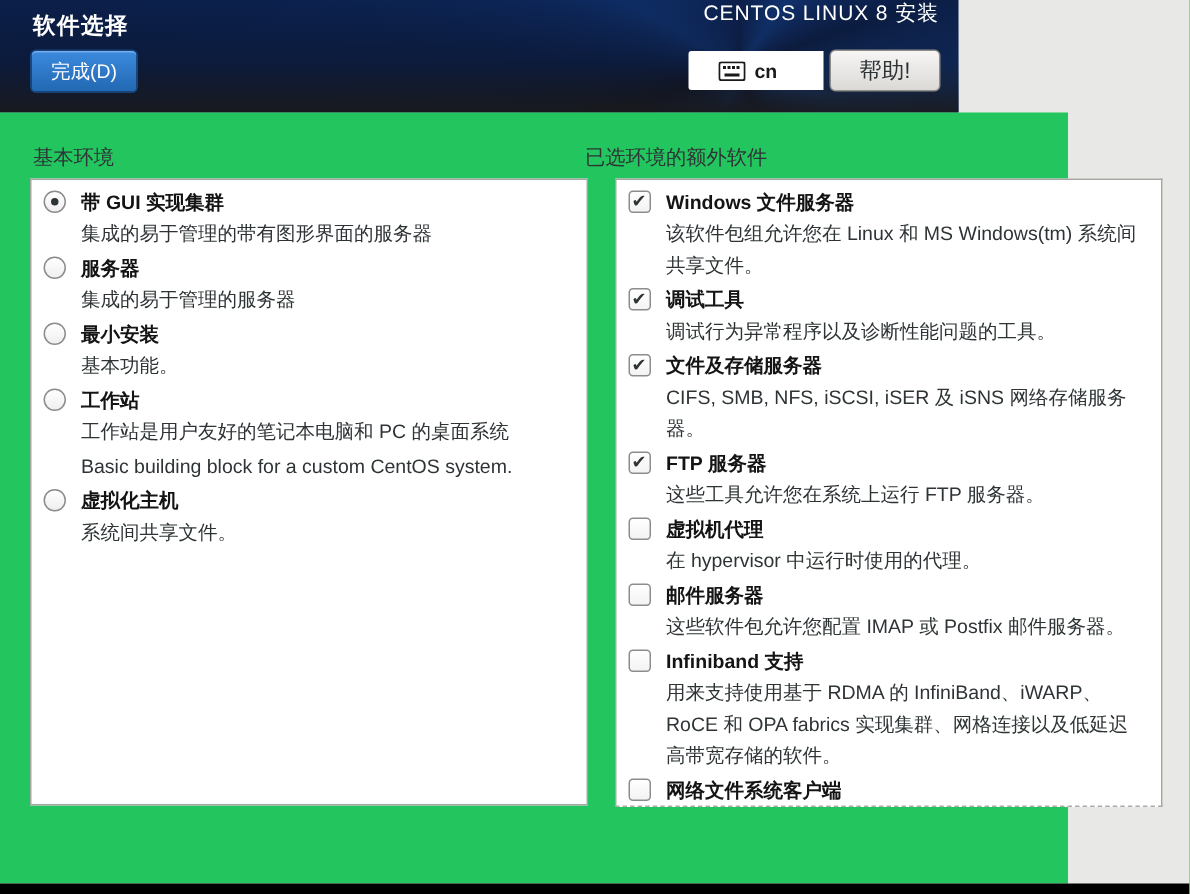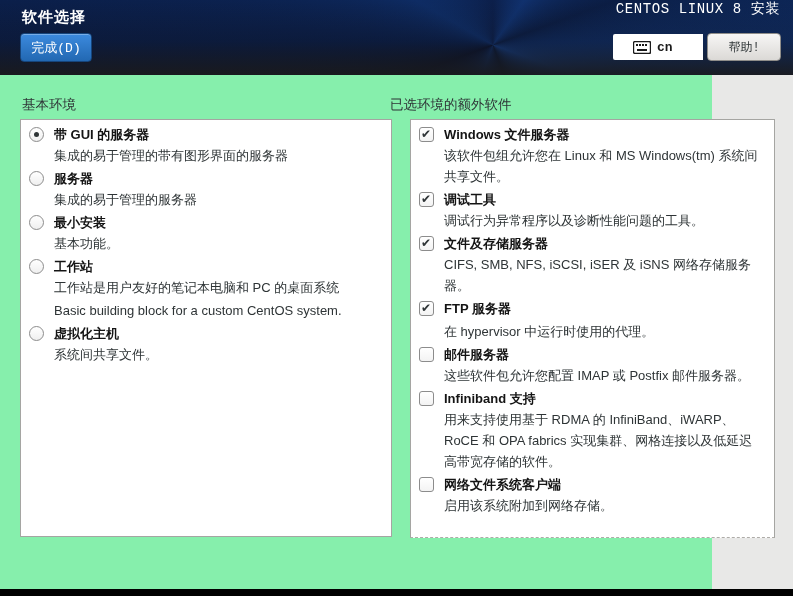--- a/index.html
+++ b/index.html
@@ -1,28 +1,27 @@
 <!DOCTYPE html>
 <html><head>
 <meta charset="utf-8">
 <style>
   * { margin:0; padding:0; box-sizing:border-box; }
   html,body { width:793px; height:596px; overflow:hidden; }
   body { font-family:"Liberation Sans","DejaVu Sans",sans-serif; background:#e8e8e7; position:relative; }
 
   
   .topbar {
-    position:absolute; top:0; left:0; width:793px; height:75px;
+    position:absolute; top:0; left:0; width:639px; height:75px;
     background:
       linear-gradient(180deg, rgba(5,8,18,0) 0%, rgba(18,18,20,0.20) 55%, rgba(26,26,28,0.92) 100%),
       conic-gradient(from 0deg at 493px 45px,
         #0c1f4a 0deg, #10316e 35deg, #0b1d44 70deg, #123a80 110deg,
         #0a1838 160deg, #0e2a60 200deg, #081230 250deg, #0e2c64 300deg, #0c1f4a 360deg);
     color:#fff;
-    font-family:Liberation Mono, monospace;
   }
   .page-title {
     position:absolute; left:22px; top:8px;
     font-size:15px; font-weight:bold; letter-spacing:1px; color:#ffffff;
   }
   .done-btn {
     position:absolute; left:20px; top:33px; width:72px; height:29px;
     background:linear-gradient(180deg,#3c8ade 0%, #2268b2 100%);
     border:1px solid #16457c; border-radius:4px;
     box-shadow:inset 0 1px 0 rgba(255,255,255,.3);
@@ -37,28 +36,28 @@
     position:absolute; right:90px; top:34px; width:90px; height:26px;
     background:#ffffff; border-radius:2px 0 0 2px;
     display:flex; align-items:center; gap:6px; padding-left:20px;
     color:#1a1a1a; font-size:13px; font-weight:bold; cursor:pointer;
   }
   .kbd-icon { display:block; flex:none; }
   .help-btn {
     position:absolute; right:12px; top:33px; width:74px; height:28px;
     background:linear-gradient(180deg,#f7f6f5 0%, #dbd9d6 100%);
     border:1px solid #8f8d89; border-radius:4px;
-    color:#2e3436; font-size:12px; cursor:pointer;
+    color:#2e3436; font-size:15px; cursor:pointer;
     font-family:inherit;
   }
 
   
   .main {
     position:absolute; top:75px; left:0; width:712px; height:514px;
-    background:#86efac;
+    background:#22c55e;
   }
   .panel-title { position:absolute; font-size:13.5px; color:#2e3436; }
   .panel-title.left  { left:22px;  top:21px; }
   .panel-title.right { left:390px; top:21px; }
 
   .listbox {
     position:absolute; background:#ffffff;
     border:1px solid #a5a5a2; overflow:hidden;
     padding-top:3px;
   }
@@ -111,21 +110,21 @@
   <button class="help-btn">帮助!</button>
 </div>
 
 <div class="main">
   <div class="panel-title left">基本环境</div>
   <div class="panel-title right">已选环境的额外软件</div>
   <div class="listbox left" id="env-list">
       <div class="item">
         <div class="item-head">
           <span class="radio on"></span>
-          <span class="item-label">带 GUI 的服务器</span>
+          <span class="item-label">带 GUI 实现集群</span>
         </div>
         <div class="item-desc">集成的易于管理的带有图形界面的服务器</div>
       </div>
       <div class="item">
         <div class="item-head">
           <span class="radio"></span>
           <span class="item-label">服务器</span>
         </div>
         <div class="item-desc">集成的易于管理的服务器</div>
       </div>
@@ -174,22 +173,27 @@
           <span class="checkbox on"></span>
           <span class="item-label">文件及存储服务器</span>
         </div>
         <div class="item-desc">CIFS, SMB, NFS, iSCSI, iSER 及 iSNS 网络存储服务器。</div>
       </div>
       <div class="item">
         <div class="item-head">
           <span class="checkbox on"></span>
           <span class="item-label">FTP 服务器</span>
         </div>
-      </div>
-      <div class="item">
+        <div class="item-desc">这些工具允许您在系统上运行 FTP 服务器。</div>
+      </div>
+      <div class="item">
+        <div class="item-head">
+          <span class="checkbox"></span>
+          <span class="item-label">虚拟机代理</span>
+        </div>
         <div class="item-desc">在 hypervisor 中运行时使用的代理。</div>
       </div>
       <div class="item">
         <div class="item-head">
           <span class="checkbox"></span>
           <span class="item-label">邮件服务器</span>
         </div>
         <div class="item-desc">这些软件包允许您配置 IMAP 或 Postfix 邮件服务器。</div>
       </div>
       <div class="item">

